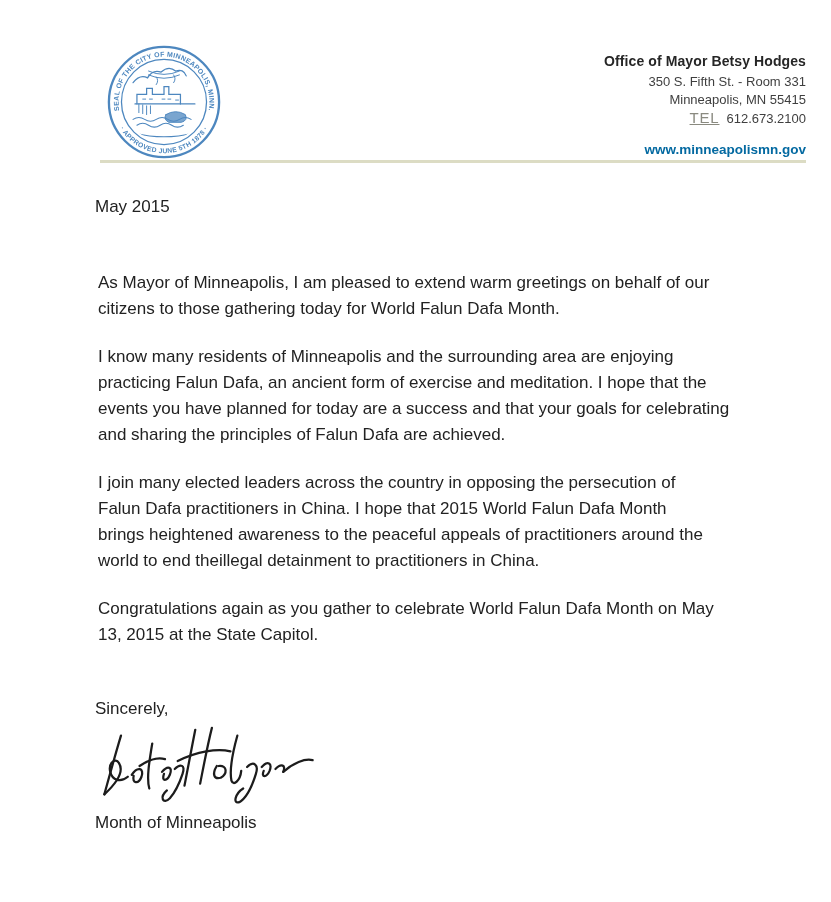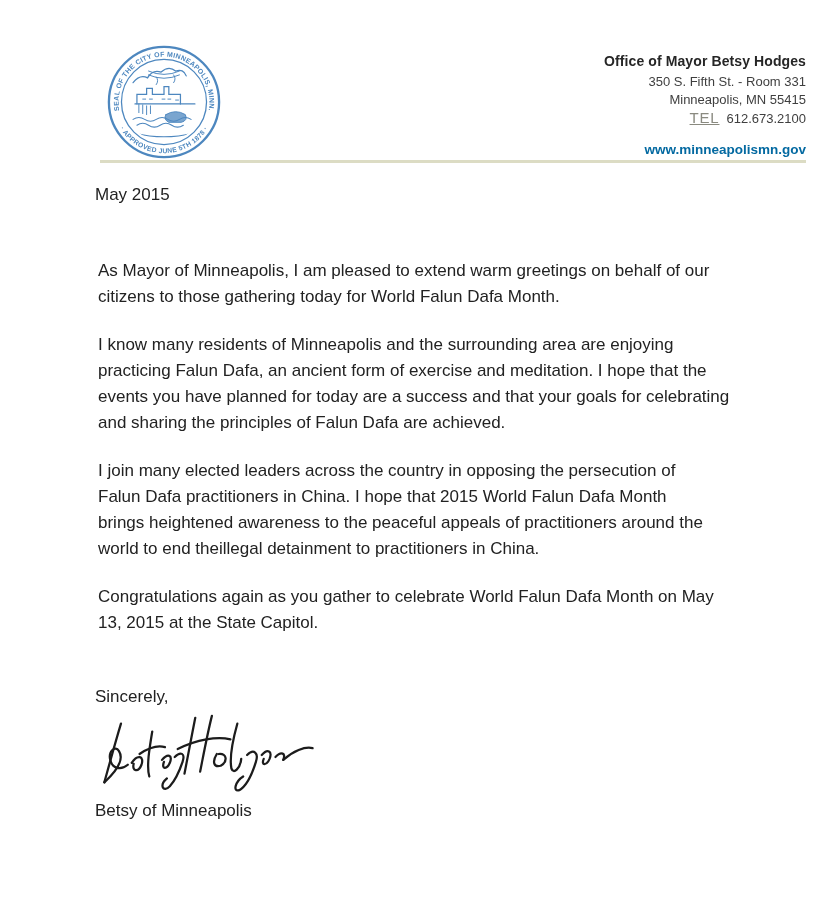--- a/index.html
+++ b/index.html
@@ -43,21 +43,21 @@
     top: 160px; left: 100px; right: 25px;
     height: 3px; background: #dcdcc4;
   }
 
   
   .body {
     position: absolute;
     top: 182px; left: 95px; width: 712px;
     font-size: 17px; line-height: 26px; color: #222222;
   }
-  .date { margin: 0 0 50px 0; }
+  .date { margin: 12px 0 50px 0; }
   .para { margin: 0 0 22px 3px; white-space: pre-line; }
   .closing { margin: 48px 0 0 0; }
   .signature-svg { display: block; width: 220px; height: 88px; margin: 0 0 0 2px; }
   .signer { margin: 0; line-height: 26px; }
   p { margin: 0; }
 </style>
 </head>
 <body>
 
 <div class="page">
@@ -151,16 +151,16 @@
         <path d="M151 46 C 158 39, 163 44, 160 53 C 156 66, 150 78, 143 82 C 136 84, 139 73, 147 68"></path>
 
         <path d="M166 46 C 172 39, 177 42, 174 50 C 171 57, 165 57, 168 50"></path>
         <path d="M180 48 C 186 42, 191 44, 188 51"></path>
 
         <path d="M188 51 C 198 42, 210 37, 218 39"></path>
       </g>
     </svg>
 
     <div>
-      <p class="signer">Betsy of Minneapolis</p>
+      <p class="signer">Month of Minneapolis</p>
     </div>
   </main>
 </div>
 
 </body></html>

